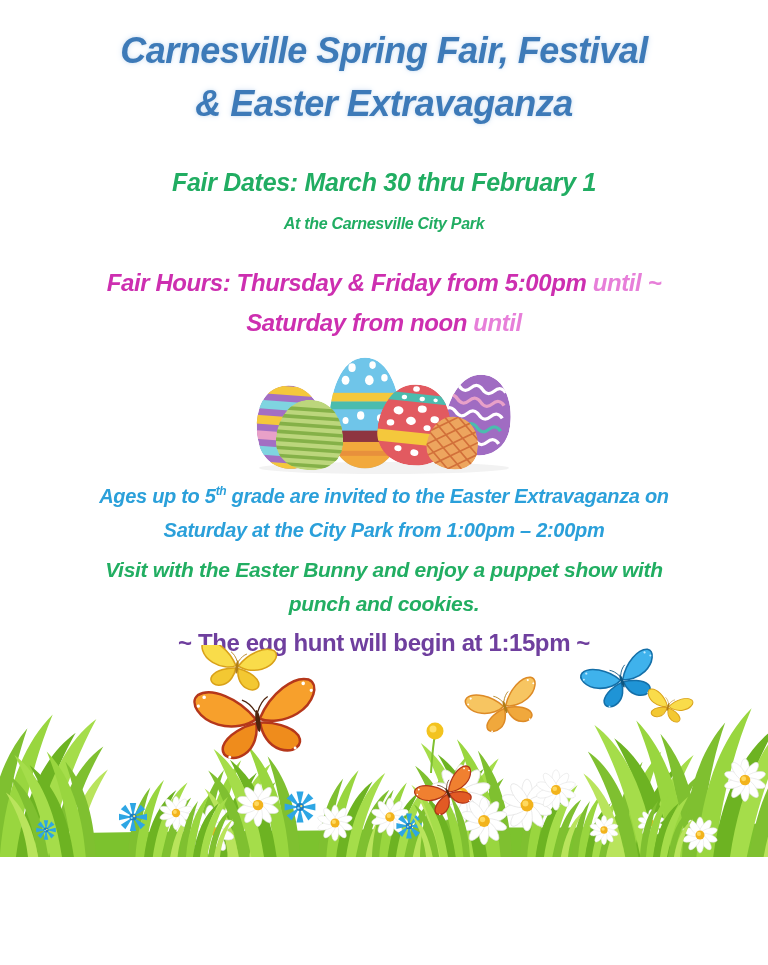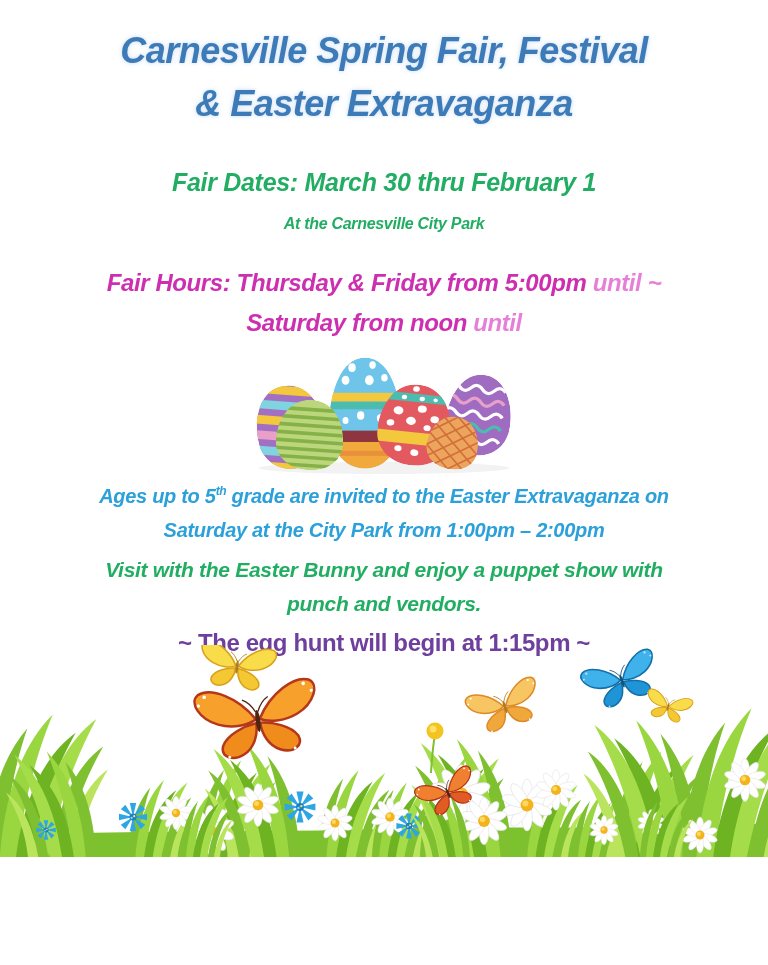--- a/index.html
+++ b/index.html
@@ -136,21 +136,21 @@
         <g stroke="#d2703a" stroke-width="2.5">
           <path d="M-88,-44 L0,44 M-66,-44 L22,44 M-44,-44 L44,44 M-22,-44 L66,44 M0,-44 L88,44" fill="none"></path>
           <path d="M88,-44 L0,44 M66,-44 L-22,44 M44,-44 L-44,44 M22,-44 L-66,44 M0,-44 L-88,44" fill="none"></path>
         </g>
       </g>
     </svg>
   </div>
 
   <p class="ages"><span>Ages up to 5</span><sup>th</sup><span> grade are invited to the Easter Extravaganza on</span><br><span>Saturday at the City Park from 1:00pm – 2:00pm</span></p>
 
-  <p class="bunny"><span>Visit with the Easter Bunny and enjoy a puppet show with</span><br><span>punch and vendors.</span></p>
+  <p class="bunny"><span>Visit with the Easter Bunny and enjoy a puppet show with</span><br><span>punch and cookies.</span></p>
 
   <p class="hunt">~ The egg hunt will begin at 1:15pm ~</p>
 
   <div class="meadow">
     <svg viewBox="0 0 768 212" width="768" height="212" aria-label="spring-meadow-with-butterflies-illustration">
       <defs>
         <g id="tuft">
           <path d="M0,0 C2,-40 10,-82 36,-112 C22,-72 17,-30 15,0 Z" fill="#7fc030"></path>
           <path d="M12,0 C16,-52 30,-96 58,-124 C38,-76 31,-30 27,0 Z" fill="#99d63f"></path>
           <path d="M26,0 C32,-46 48,-86 78,-108 C54,-66 45,-26 41,0 Z" fill="#6db322"></path>

